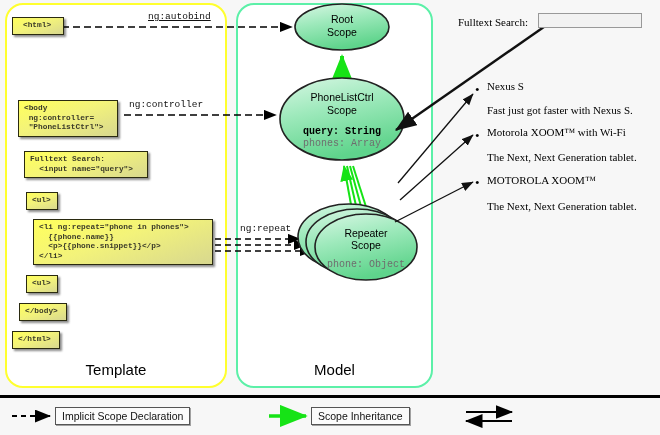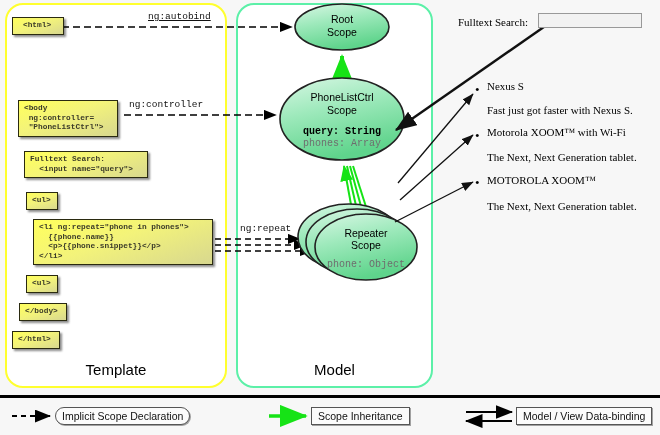--- a/index.html
+++ b/index.html
@@ -193,17 +193,16 @@
   <div class="view-serif view-bullet" style="top:129px;">•</div>
   <div class="view-serif view-item" style="top:126px;">Motorola XOOM™  with Wi-Fi</div>
   <div class="view-serif view-snip" style="top:151px;">The Next, Next Generation tablet.</div>
 
   <div class="view-serif view-bullet" style="top:176px;">•</div>
   <div class="view-serif view-item" style="top:174px;">MOTOROLA XOOM™</div>
   <div class="view-serif view-snip" style="top:200px;">The Next, Next Generation tablet.</div>
 
   <div id="legend-rule"></div>
 
-  <div class="legend-box" style="left:55px;top:407px;border-radius:9px;">Implicit Scope Declaration</div>
+  <div class="legend-box" style="left:55px;top:407px;">Implicit Scope Declaration</div>
   <div class="legend-box" style="left:311px;top:407px;">Scope Inheritance</div>
-  <div class="legend-box" style="left:516px;top:407px;">Model / View Data-binding</div>
 
 </div>
 
 </body></html>

